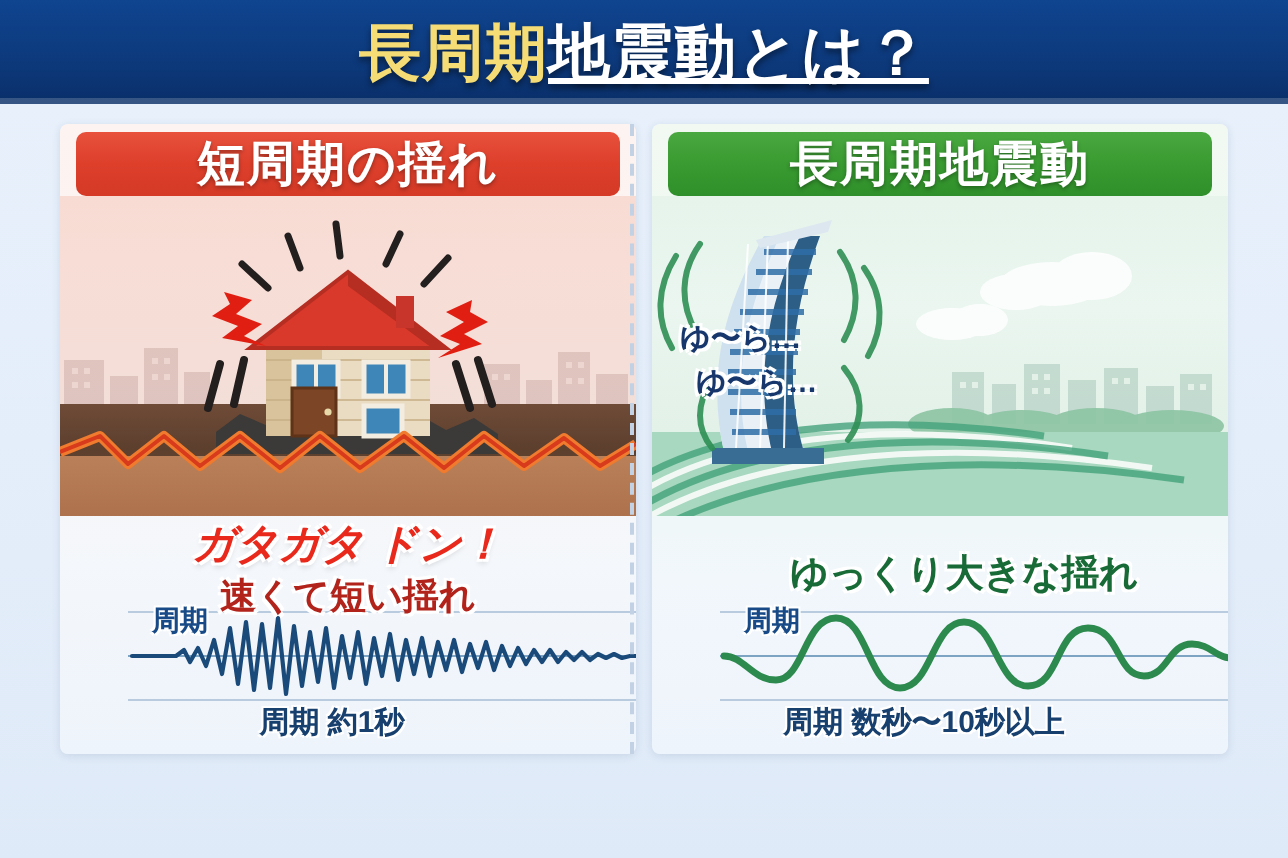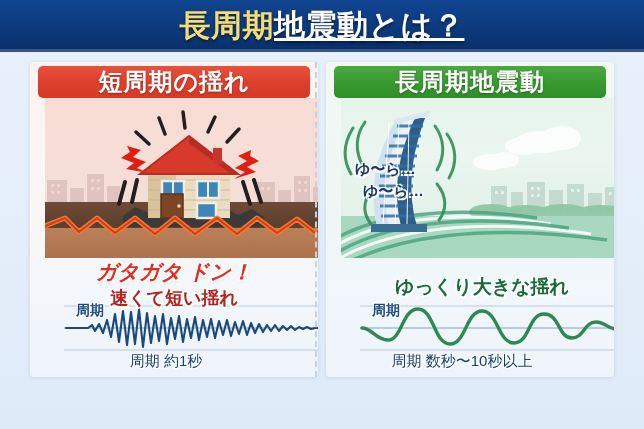--- a/index.html
+++ b/index.html
@@ -19,21 +19,21 @@
   }
   .header:after{
     content:""; position:absolute; left:0; bottom:0; width:100%; height:3px;
     background:rgba(255,255,255,.18);
   }
   .title {
     font-size:31px; font-weight:bold; letter-spacing:.5px;
     white-space:nowrap; line-height:1;
     text-shadow:0 2px 3px rgba(0,0,0,.45);
   }
-  .title .hl { color:#f5dc74;font-family:Liberation Mono, monospace; }
+  .title .hl { color:#f5dc74; }
   .title .wh { color:#ffffff;text-decoration:underline; }
 
   
   .page-bg{
     position:absolute; left:0; top:52px; width:644px; height:377px;
     background:linear-gradient(180deg,#e7f0fb 0%,#e3edfa 60%,#dfeaf8 100%);
   }
 
   
   .panel {
@@ -54,21 +54,21 @@
   .banner-red   { background:linear-gradient(180deg,#e8513c 0%,#dd3f2b 50%,#d43a26 100%); }
   .banner-green { background:linear-gradient(180deg,#4aa840 0%,#399b31 50%,#2f8f2a 100%); }
 
   
   .divider{
     position:absolute; left:315px; top:62px; width:0; height:315px;
     border-left:2px dashed #c2d2e4;
   }
 
   
-  .scene { position:absolute; left:15px; top:36px; width:288px; height:160px; overflow:hidden; }
+  .scene { position:absolute; left:0; top:36px; width:288px; height:160px; overflow:hidden; }
 
   
   .sky-red { position:absolute; inset:0; background:linear-gradient(180deg,#f8dcd4 0%,#f6ded7 40%,#f3ded8 68%,#f2e0da 100%); }
   .city-ghost{ position:absolute; left:0; bottom:52px; width:100%; height:42px; opacity:.30; }
   .ground-brown{
     position:absolute; left:0; bottom:0; width:100%; height:56px;
     background:linear-gradient(180deg,#6e4b37 0%,#5d3f2e 40%,#72523c 100%);
   }
   .ground-soil{
     position:absolute; left:0; bottom:0; width:100%; height:30px;
@@ -107,21 +107,21 @@
   .yura-2 { left:22px; top:84px; }
 
   
   .wave-area { position:absolute; left:0; top:238px; width:300px; height:56px;margin-left:24px; }
   .wave-label{
     position:absolute; left:22px; top:2px; font-size:14px; font-weight:bold; color:#174a86;
     text-shadow:1px 1px 0 #fff,-1px 1px 0 #fff,1px -1px 0 #fff,-1px -1px 0 #fff; z-index:4;
   }
   .wave-caption{
     position:absolute; width:272px; text-align:center; top:290px;
-    font-size:15px; font-weight:normal; color:#17406f; white-space:nowrap;
+    font-size:15px; font-weight:bold; color:#17406f; white-space:nowrap;
     text-shadow:1px 1px 0 #fff,-1px 1px 0 #fff,1px -1px 0 #fff,-1px -1px 0 #fff;
   }
 </style>
 </head>
 <body>
 
 <div class="header">
   <div class="title">
     <span class="hl">長周期</span><span class="wh">地震動とは？</span>
   </div>

